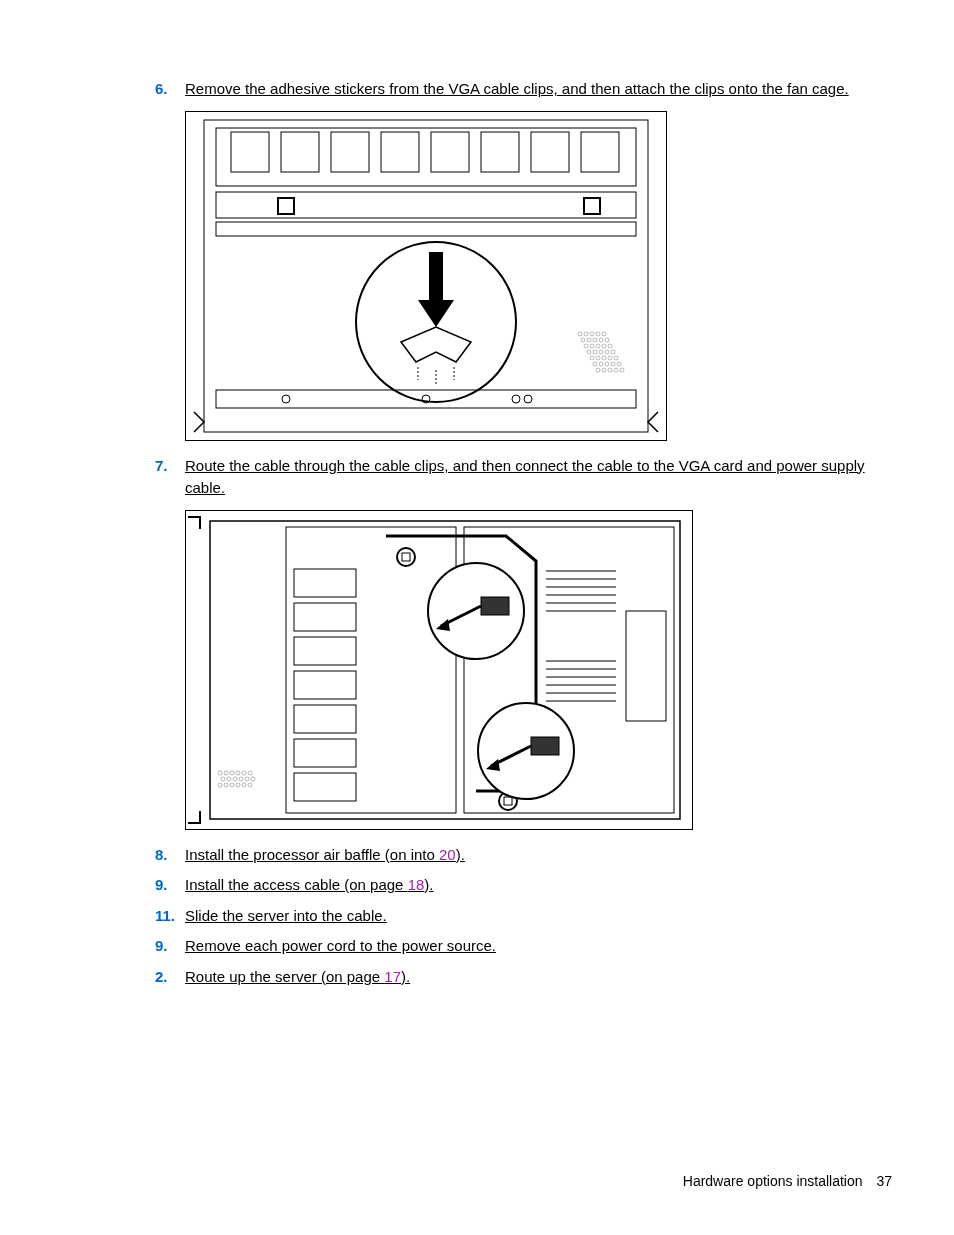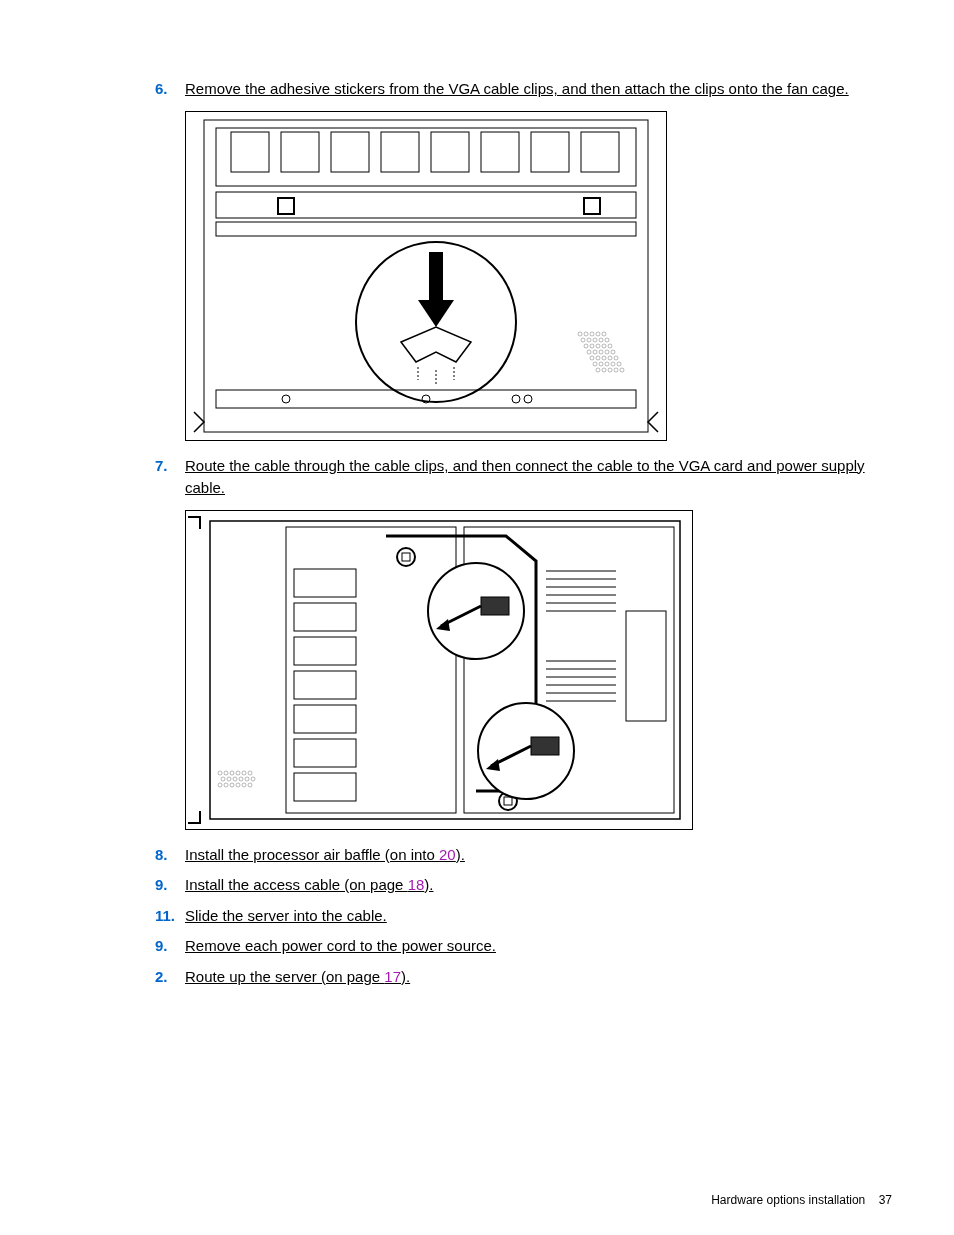--- a/index.html
+++ b/index.html
@@ -46,23 +46,23 @@
     justify-content: center;
     color: #999;
     font-size: 11px;
     overflow: hidden;
   }
   .fig1 { width: 480px; height: 328px; }
   .fig2 { width: 506px; height: 318px; }
   .figure svg { width: 100%; height: 100%; }
   .footer {
     position: absolute;
-    bottom: 28px;
+    bottom: 46px;
     right: 62px;
-    font-size: 12px;
+    font-size: 14px;
     color: #000;
   }
   .footer-num { margin-left: 10px; }
 </style>
 </head>
 <body>
 
 <div class="content">
 
   <div class="step">

